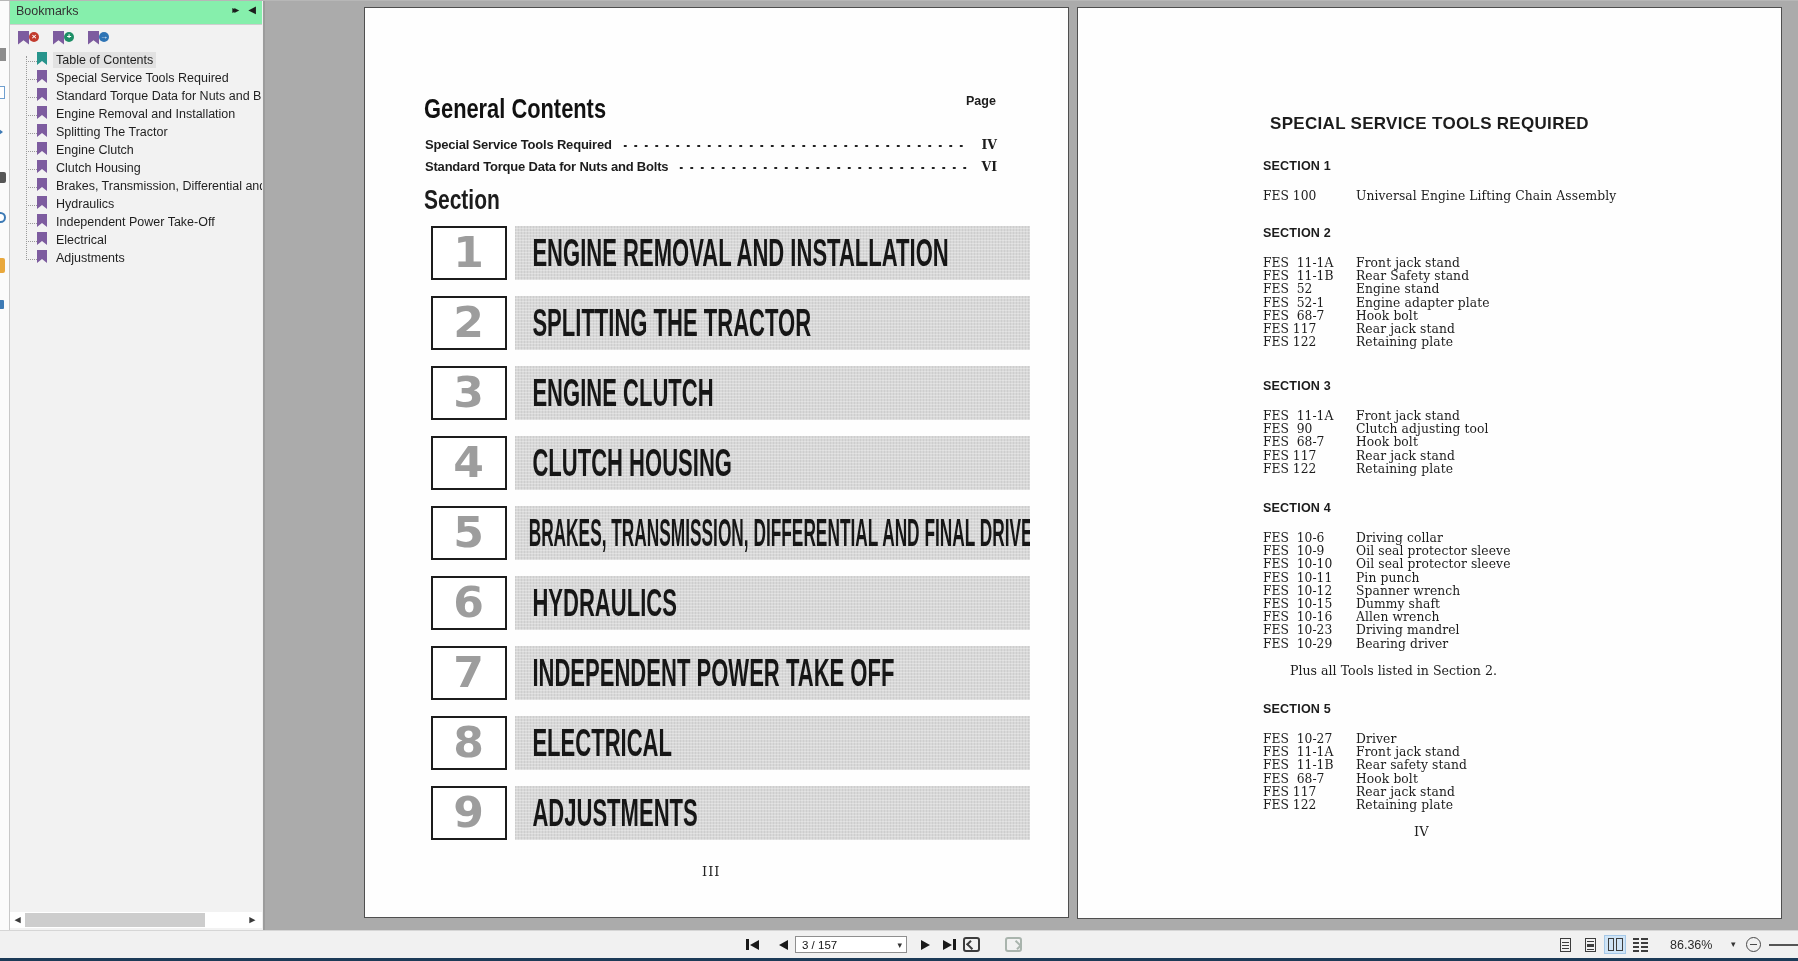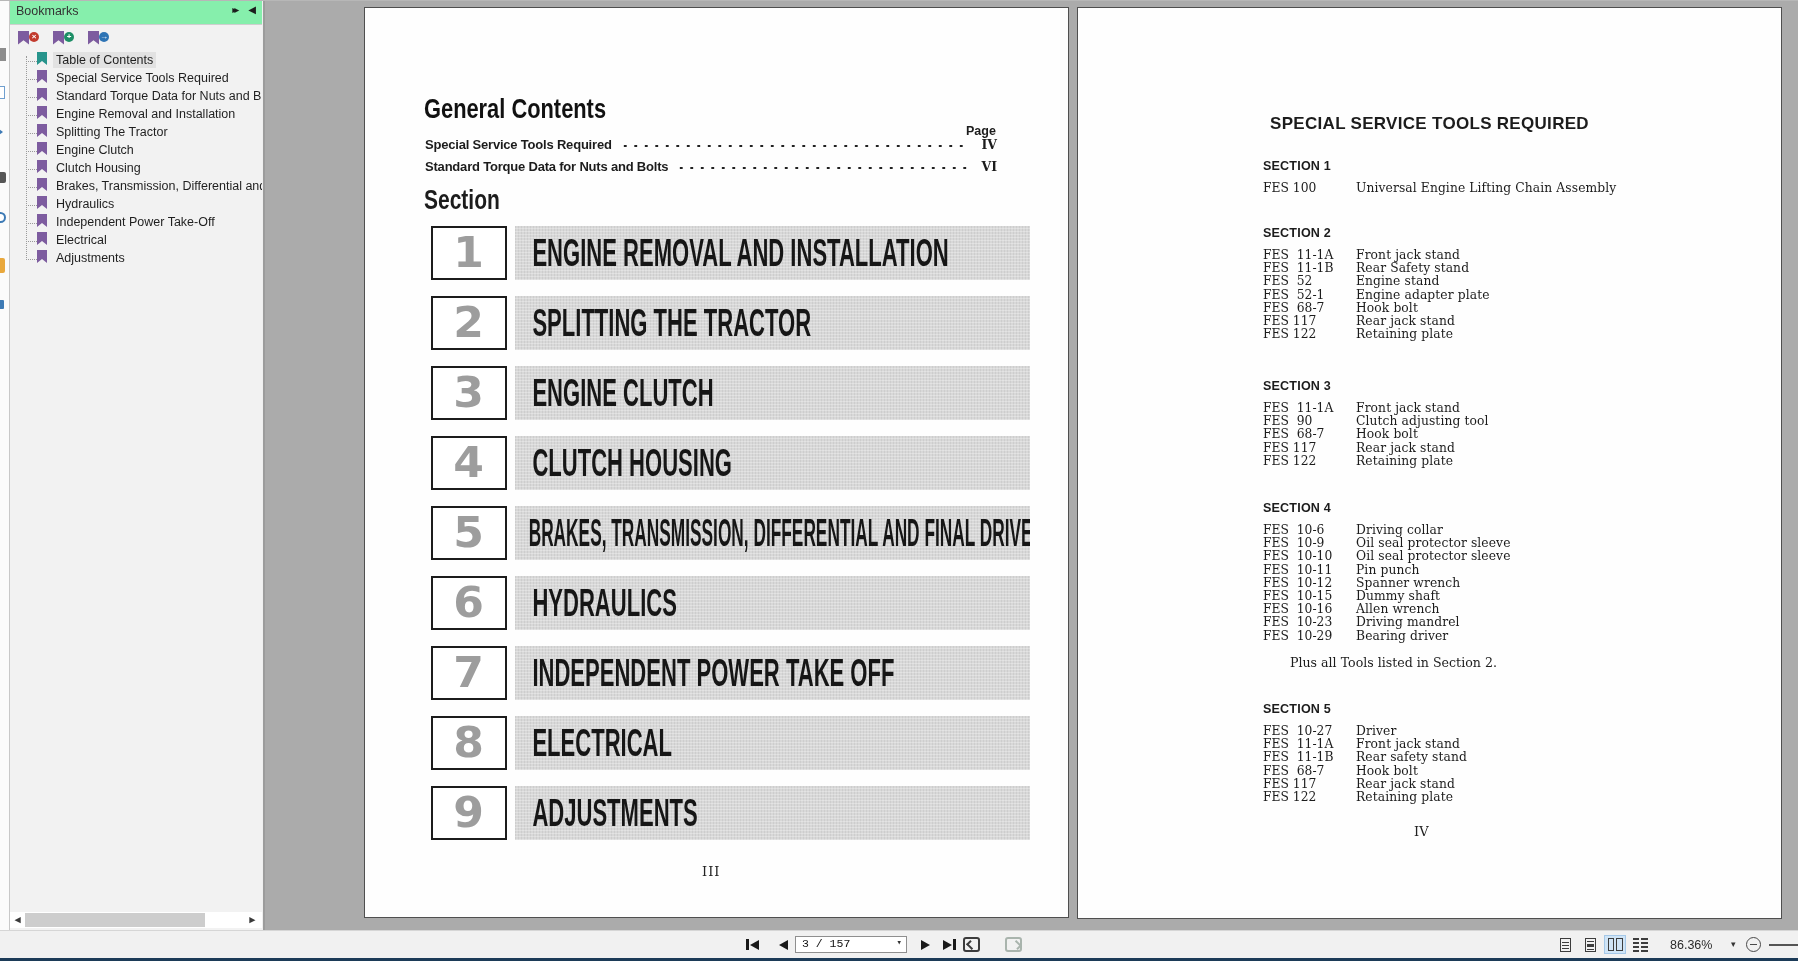--- a/index.html
+++ b/index.html
@@ -58,21 +58,21 @@
 
   
   .doc-area{position:absolute;left:265px;top:0;width:1533px;height:930px;background:#ababab;overflow:hidden;}
   .page{position:absolute;background:#fefefe;box-shadow:0 0 0 1px #4f4f4f;color:#1c1c1c;}
   .page-left{left:100px;top:8px;width:703px;height:909px;}
   .page-right{left:813px;top:8px;width:703px;height:910px;}
 
   
   .gc-head{position:absolute;left:59px;top:85px;font-size:28px;font-weight:bold;color:#111;
     transform:scaleX(.78);transform-origin:left top;white-space:nowrap;}
-  .gc-pagecol{position:absolute;left:601px;top:116px;font-size:12.5px;font-weight:bold;}
+  .gc-pagecol{position:absolute;left:601px;top:86px;font-size:12.5px;font-weight:bold;}
   .gc-toc{position:absolute;left:60px;top:122px;width:572px;}
   .toc-row{display:flex;align-items:flex-end;height:22px;}
   .toc-label{font-weight:bold;font-size:13px;letter-spacing:-0.2px;white-space:nowrap;}
   .toc-dots{flex:1;height:11px;margin:0 6px 1px 8px;
     background-image:radial-gradient(circle,#222 1.1px,transparent 1.4px);
     background-size:10.5px 10px;background-repeat:repeat-x;background-position:left center;}
   .toc-page{width:24px;text-align:right;font-weight:bold;font-size:12.5px;font-family:"DejaVu Serif",serif;}
   .gc-sec-head{position:absolute;left:59px;top:176px;font-size:28px;font-weight:bold;
     transform:scaleX(.75);transform-origin:left top;}
   .gc-rows{position:absolute;left:66px;top:218px;width:599px;}
@@ -98,37 +98,37 @@
     font-weight:bold;letter-spacing:.3px;}
   .rp-sections{position:absolute;left:0;top:0;width:100%;height:100%;}
   .rp-section{position:absolute;left:185px;width:490px;}
   .rp-sections > div:nth-of-type(1){top:150px;}
   .rp-sections > div:nth-of-type(2){top:217px;}
   .rp-sections > div:nth-of-type(3){top:370px;}
   .rp-sections > div:nth-of-type(4){top:492px;}
   .rp-sections > div:nth-of-type(5){top:693px;}
   .rp-heading{font-size:13.5px;font-weight:bold;letter-spacing:.2px;
     transform:scaleX(.93);transform-origin:left top;}
-  .rp-tools{margin-top:9px;}
+  .rp-tools{margin-top:17px;}
   .tool-row{display:flex;line-height:13.2px;}
   .tool-code{width:93px;font-family:"DejaVu Serif",serif;font-size:12.3px;white-space:pre;flex:none;}
   .tool-desc{font-family:"DejaVu Serif",serif;font-size:12.3px;letter-spacing:.1px;white-space:nowrap;}
   .rp-note{margin-top:12px;margin-left:27px;font-family:"DejaVu Serif",serif;font-size:12.6px;}
 
   
   .toolbar{position:absolute;left:0;top:930px;width:1798px;height:27px;background:#f1f1f1;
     border-top:1px solid #d6d6d6;z-index:5;}
   .navbtn{position:absolute;top:7px;height:13px;display:flex;align-items:center;gap:1px;cursor:default;}
   .tri{width:0;height:0;border-top:5.5px solid transparent;border-bottom:5.5px solid transparent;}
   .tri-l{border-right:9px solid #1a1a1a;}
   .tri-r{border-left:9px solid #1a1a1a;}
   .bar{width:2.5px;height:11px;background:#1a1a1a;}
   .nb-first{left:746px;}.nb-prev{left:779px;}.nb-next{left:921px;}.nb-last{left:943px;}
   .pagebox{position:absolute;left:795px;top:5px;width:112px;height:17px;background:#fff;
-    border:1px solid #8f8f8f;box-sizing:border-box;display:flex;align-items:flex-start;font-family:Liberation Mono, monospace;}
+    border:1px solid #8f8f8f;box-sizing:border-box;display:flex;align-items:center;}
   .pagetext{font-size:11.5px;padding-left:6px;color:#111;flex:1;}
   .caret{font-size:9px;color:#333;padding-right:4px;}
   .hist{position:absolute;top:6px;width:17px;height:15px;border:2px solid #3c3c3c;border-radius:3px;
     box-sizing:border-box;}
   .hist .harr{position:absolute;left:2px;top:3px;width:6px;height:4px;
     border-left:2px solid #3c3c3c;border-bottom:2px solid #3c3c3c;transform:rotate(45deg);}
   .hist.prev{left:963px;}
   .hist.next{left:1005px;border-color:#a9b4ad;}
   .hist.next .harr{border-color:#a9b4ad;transform:rotate(-135deg);left:6px;}
 

